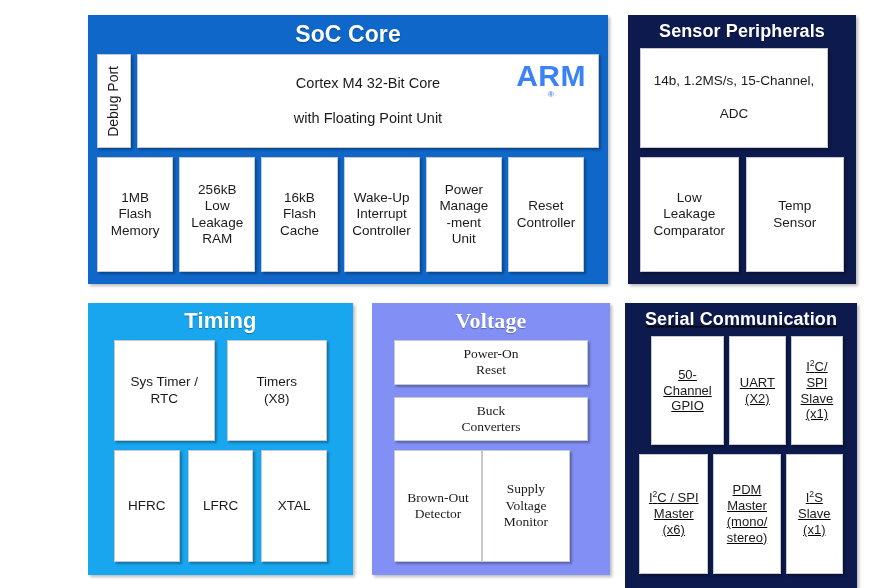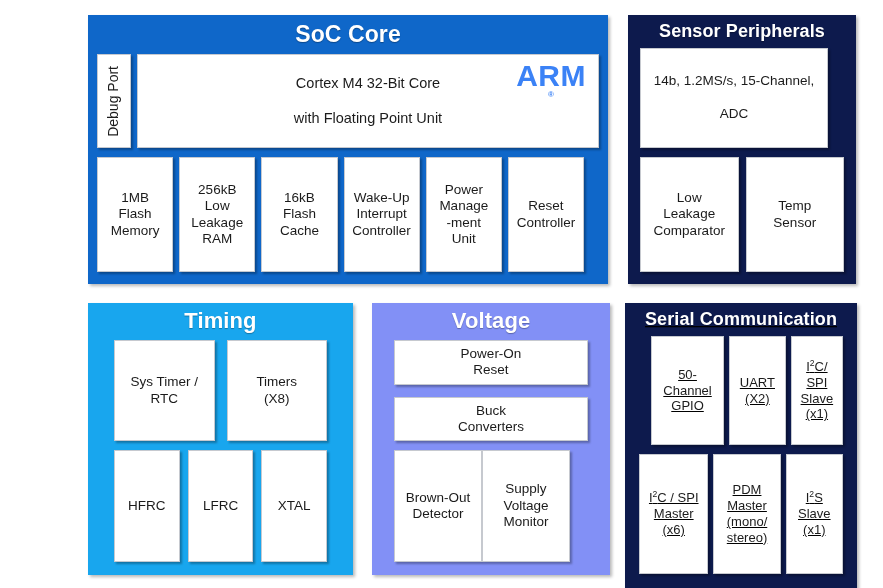--- a/index.html
+++ b/index.html
@@ -132,20 +132,21 @@
   #timing-panel .panel-title { font-size: 22px; padding: 7px 0 0 0; }
   #timing-row-1 { padding: 8px 26px 0 26px; height: 109px; gap: 12px; }
   #timing-row-1 .blk { flex: 1 1 0; font-size: 13.5px; }
   #timing-row-2 { padding: 9px 26px 13px 26px; height: 120px; gap: 8px; }
   #timing-row-2 .blk { flex: 1 1 0; font-size: 13.5px; }
 
   
   #voltage-panel {
     left: 372px; top: 303px; width: 238px; height: 272px;
     background: #8290f6;
+    font-family: Liberation Serif, serif;
   }
   #voltage-panel .panel-title { font-size: 22px; padding: 7px 0 0 0; }
   #voltage-row-1 { padding: 8px 22px 0 22px; height: 109px; gap: 12px; flex-direction: column; }
   #voltage-row-1 .blk { flex: 1 1 0; font-size: 13.5px; }
   #voltage-row-2 { padding: 9px 40px 13px 22px; height: 120px; }
   #voltage-row-2 .blk { flex: 1 1 0; font-size: 13.5px; }
 
   
   #serial-comm-panel {
     left: 625px; top: 303px; width: 232px; height: 323px;

